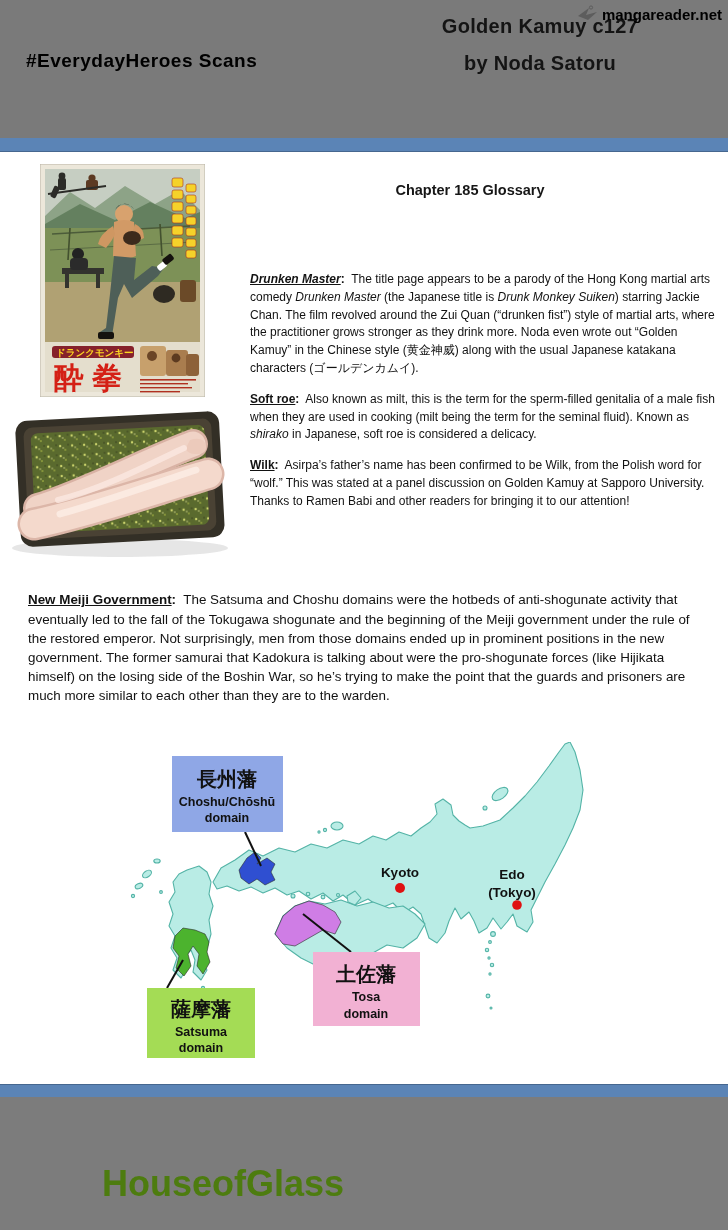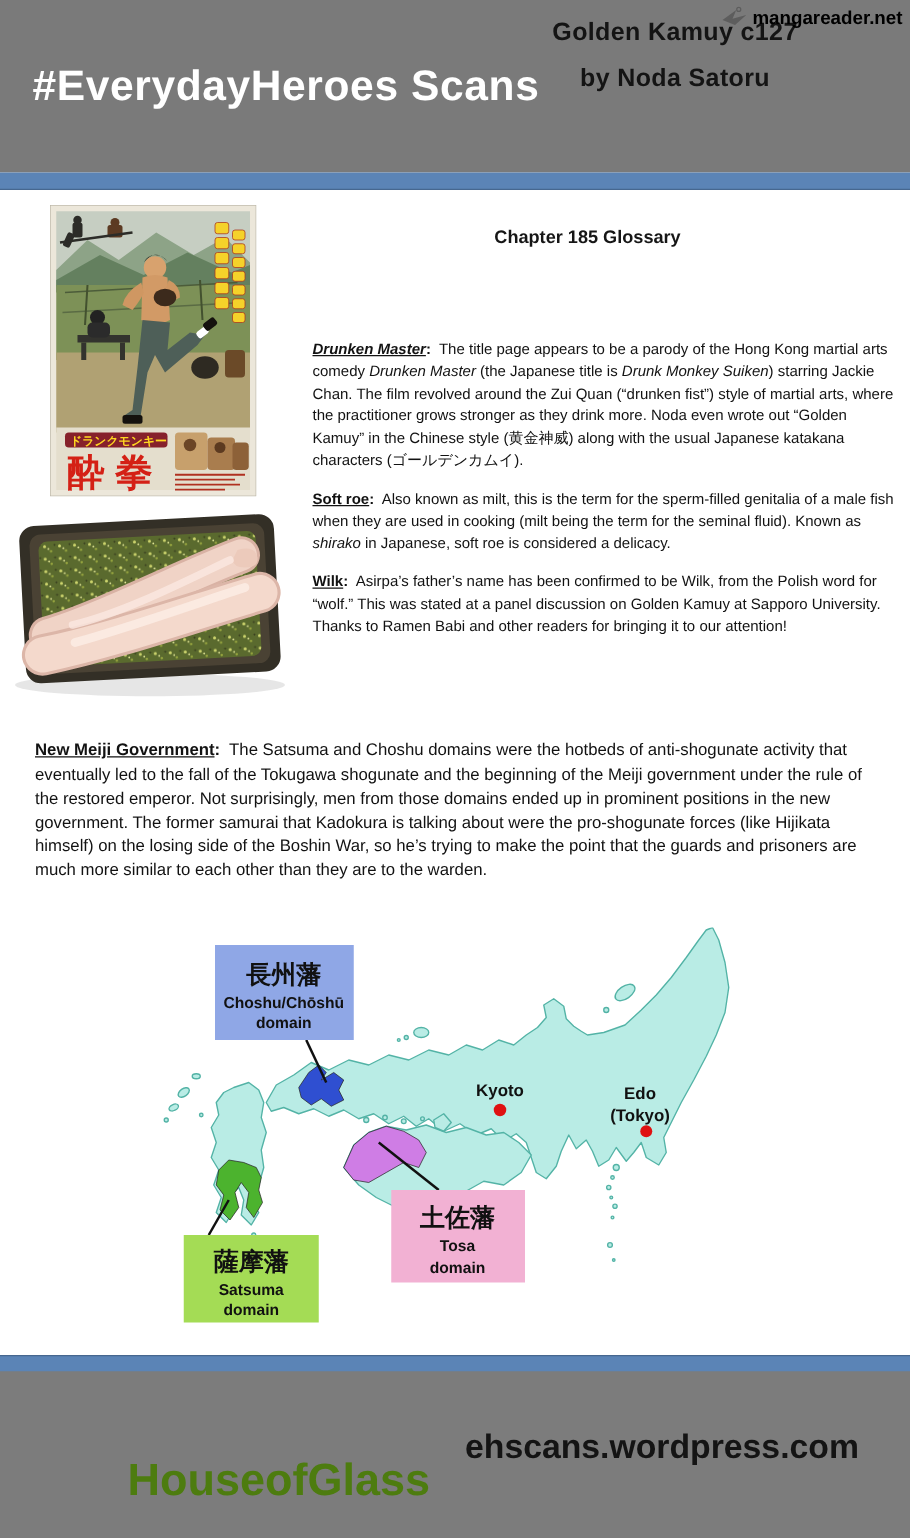--- a/index.html
+++ b/index.html
@@ -5,21 +5,21 @@
   html,body{margin:0;padding:0;}
   body{width:728px;height:1230px;background:#ffffff;font-family:"Liberation Sans",sans-serif;color:#161616;}
   .page{position:relative;width:728px;height:1230px;overflow:hidden;background:#ffffff;}
 
   
   .band-header{position:absolute;left:0;top:0;width:728px;height:138px;background:#7a7a7a;}
   .bar-top{position:absolute;left:0;top:138px;width:728px;height:13px;background:#5b84b6;border-bottom:1px solid #46678f;}
   .bar-bottom{position:absolute;left:0;top:1084px;width:728px;height:13px;background:#5b84b6;border-top:1px solid #46678f;}
   .band-footer{position:absolute;left:0;top:1097px;width:728px;height:133px;background:#7c7c7c;}
 
-  .scan-group{position:absolute;left:26px;top:50px;font-size:34px;font-weight:bold;color:#ffffff;letter-spacing:.5px;}
+  .scan-group{position:absolute;left:26px;top:50px;font-size:19px;font-weight:bold;color:#000000;letter-spacing:.5px;}
   .release{position:absolute;left:355px;top:8px;width:370px;text-align:center;font-size:20px;font-weight:bold;color:#141414;line-height:37px;letter-spacing:.3px;}
   .watermark{position:absolute;right:6px;top:5px;display:flex;align-items:center;gap:3px;color:#000000;font-size:15px;font-weight:bold;}
   .watermark svg{display:block;}
 
   
   .glossary-heading{position:absolute;left:240px;top:182px;width:460px;text-align:center;font-size:14.5px;font-weight:bold;}
   .glossary-col{position:absolute;left:250px;top:223px;width:468px;font-size:12px;line-height:17.8px;color:#121212;margin-top:48px;}
   .glossary-col .entry{margin:0 0 13px 0;}
   .full-entry{position:absolute;left:28px;top:577px;width:678px;font-size:13.4px;line-height:19.2px;color:#121212;}
   .term{font-weight:bold;text-decoration:underline;}
@@ -257,15 +257,14 @@
     <text class="city" x="297" y="135" text-anchor="middle">Kyoto</text>
     <circle cx="297" cy="146" r="5" fill="#df1111"></circle>
     <text class="city" x="409" y="137" text-anchor="middle">Edo</text>
     <text class="city" x="409" y="155" text-anchor="middle">(Tokyo)</text>
     <circle cx="414" cy="163" r="4.8" fill="#df1111"></circle>
   </svg>
 
   <div class="bar-bottom"></div>
   <div class="band-footer"></div>
   <div class="staff2">HouseofGlass</div>
-  <div class="site">ehscans.wordpress.com</div>
 
 </div>
 
 </body></html>

